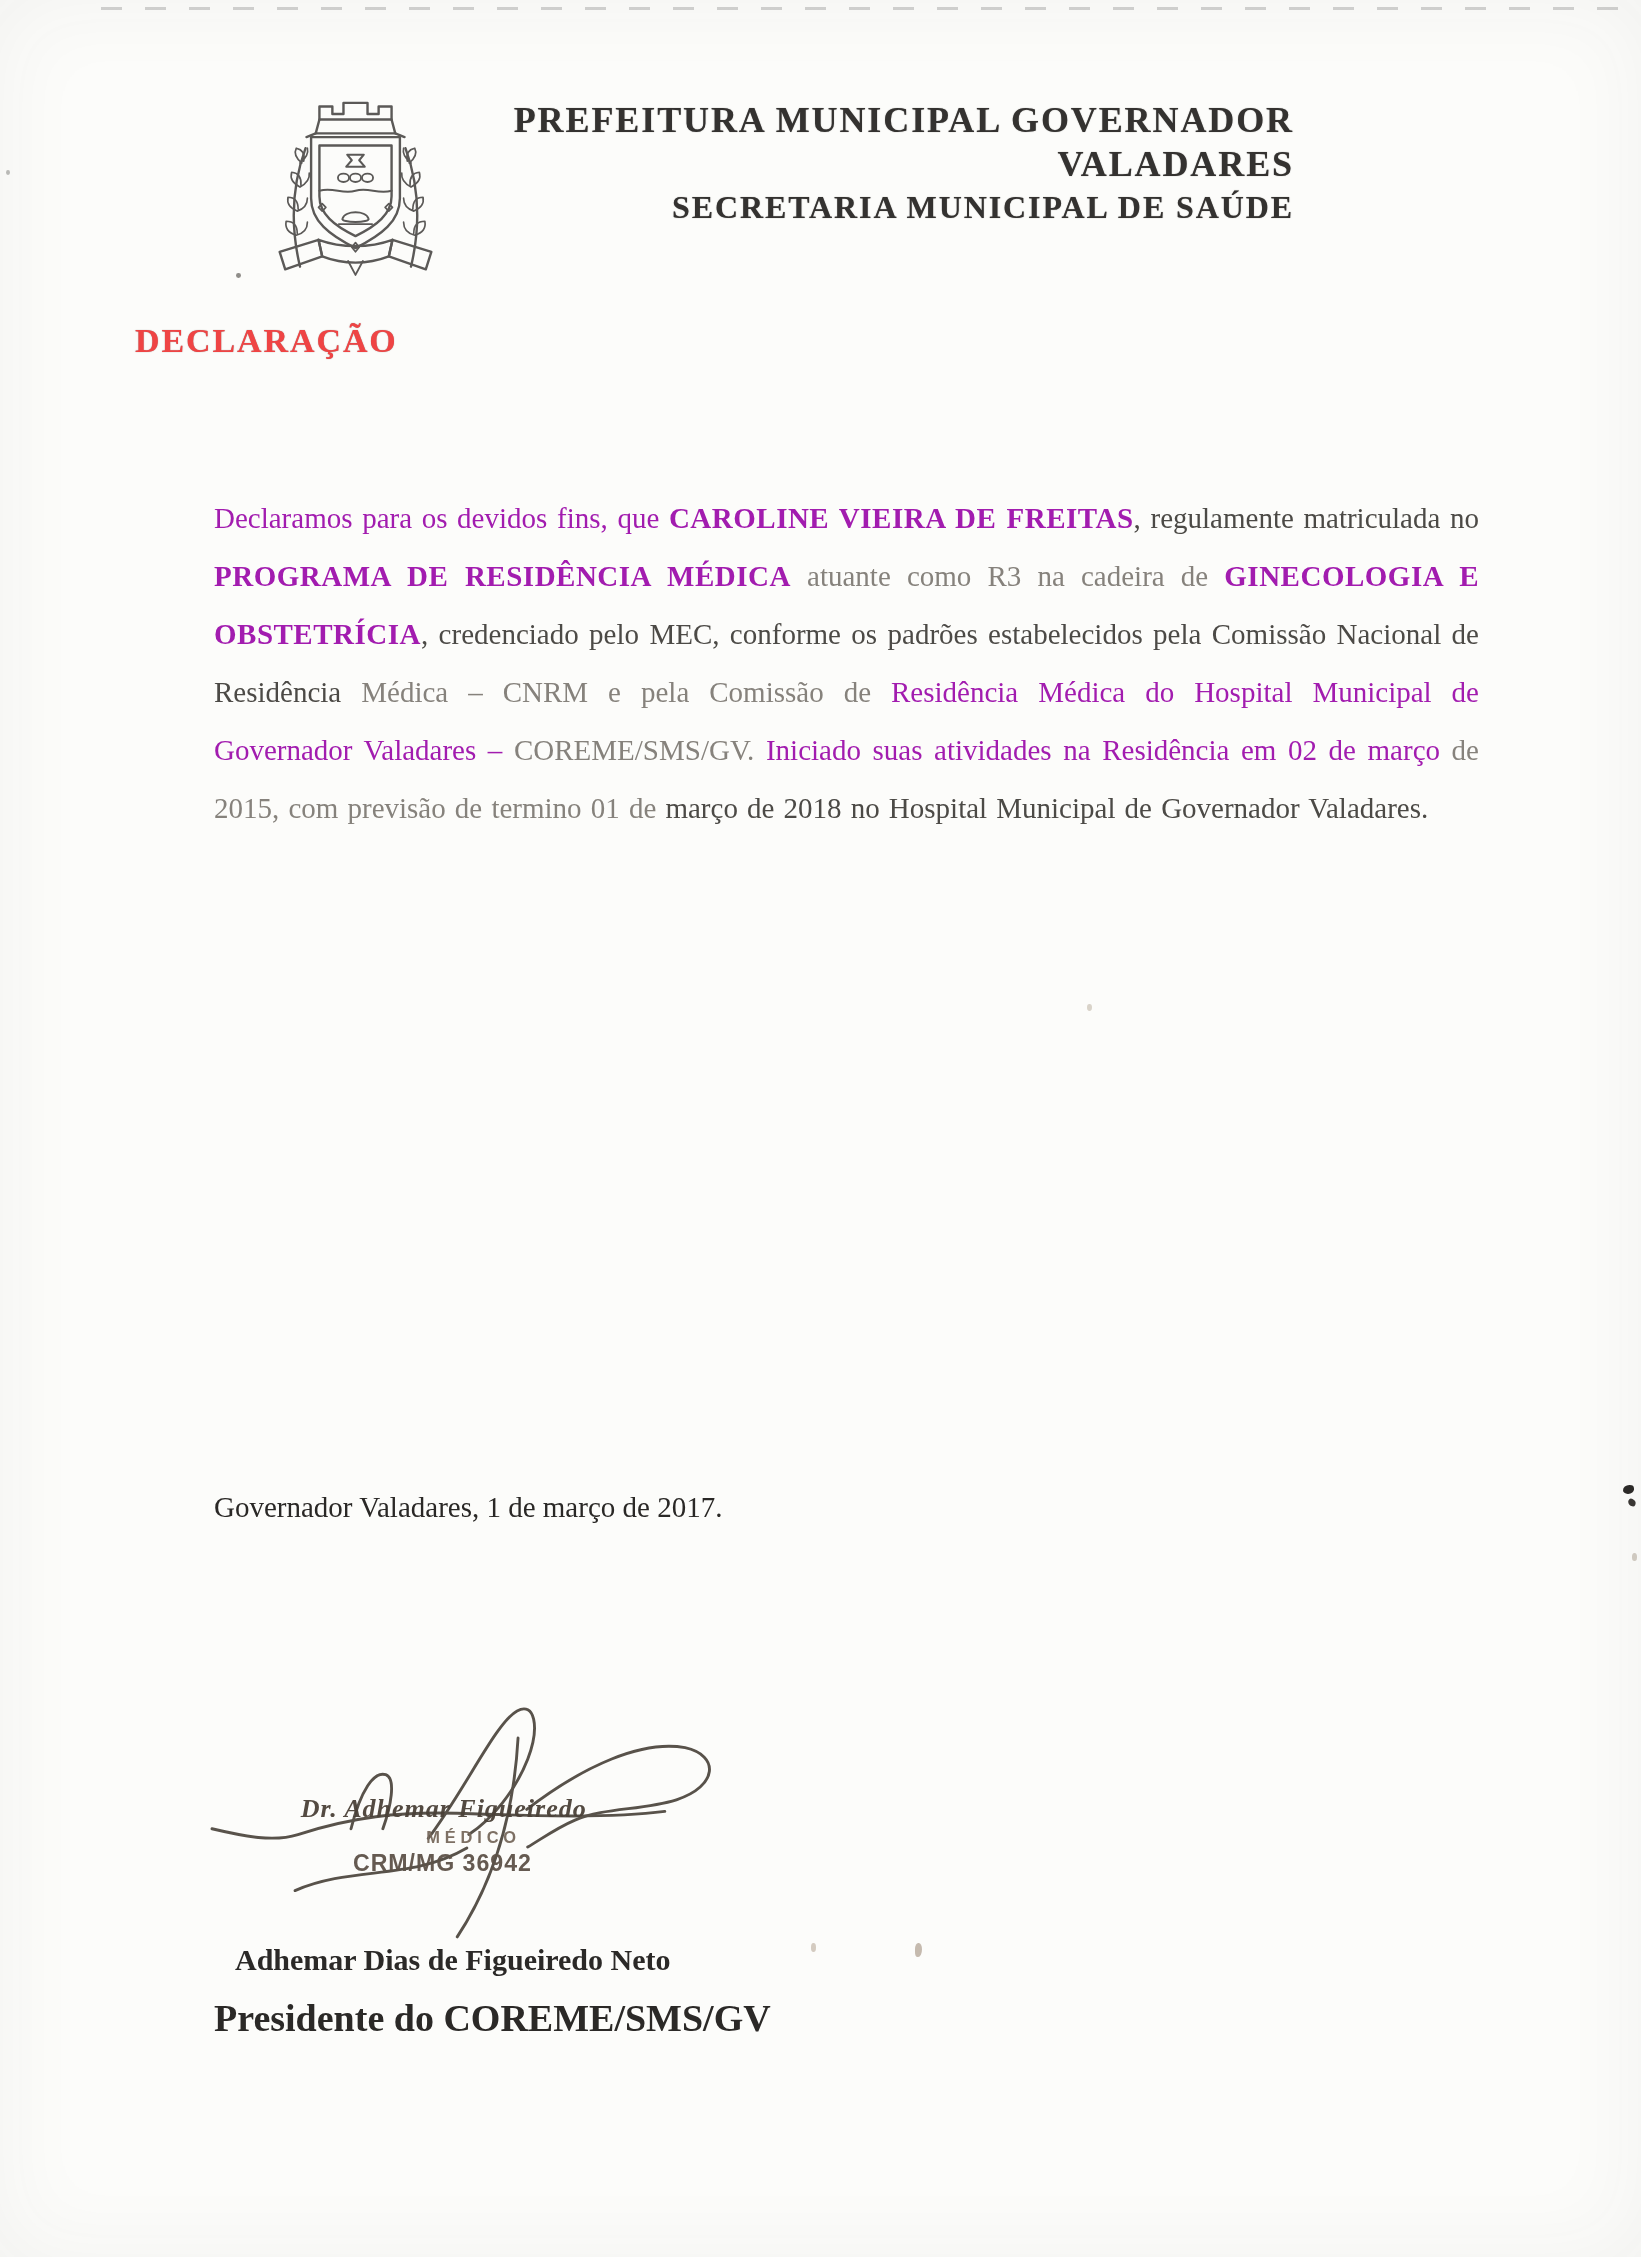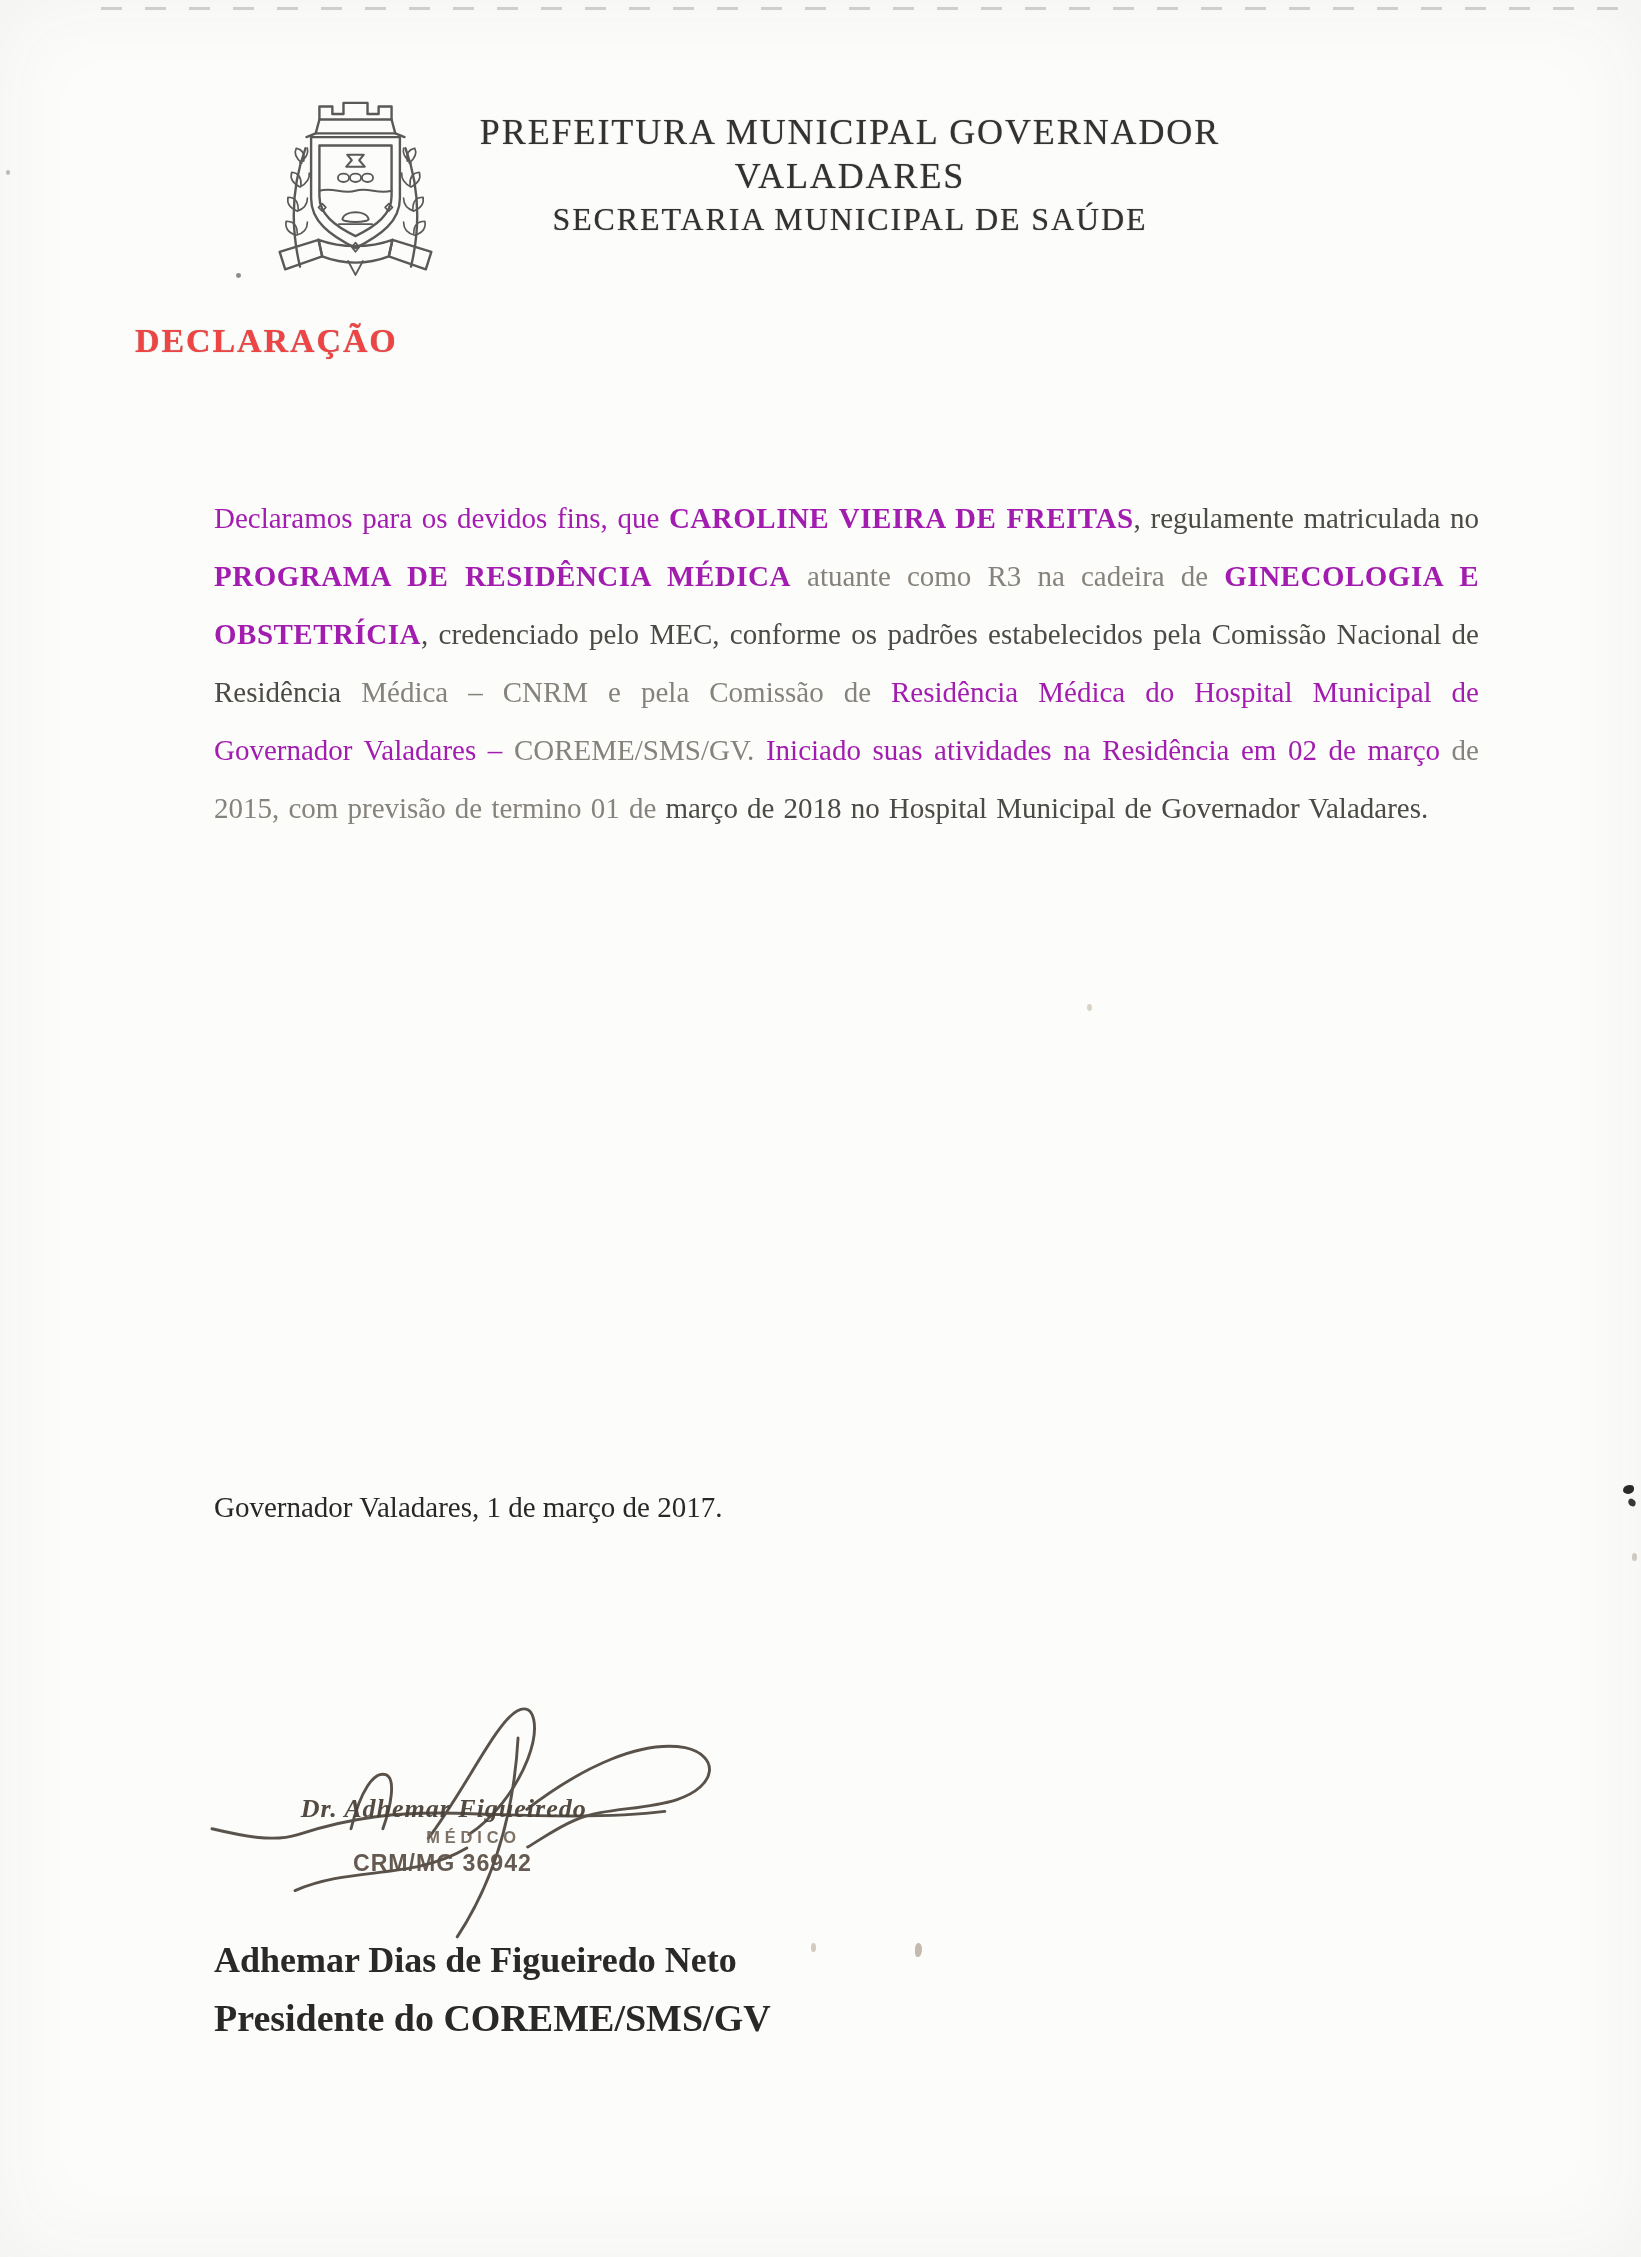--- a/index.html
+++ b/index.html
@@ -26,22 +26,22 @@
   .sp3{left:915px;top:1943px;width:6.8px;height:13.5px;background:#b7a99b;border-radius:50% 50% 60% 40%;opacity:.8;}
   .sp4{left:811px;top:1943px;width:4.8px;height:8.7px;background:#c9beb2;opacity:.8;}
   .sp5{left:1087px;top:1004px;width:4.8px;height:6.8px;background:#d9d3c9;}
   .sp6{left:5.8px;top:170px;width:3.9px;height:4.8px;background:#b9b9b6;}
   .sp7{left:236px;top:273px;width:4.8px;height:4.8px;background:#8f8d89;}
   .sp8{left:1632px;top:1553px;width:4.8px;height:7.7px;background:#cfc9c0;}
 
   
   .logo{position:absolute;left:263px;top:89px;width:185px;height:201px;}
   .org{
-    position:absolute;left:406px;top:110px;width:888px;
-    text-align:center;font-weight:normal;color:#343230;
+    position:absolute;left:406px;top:98px;width:888px;
+    text-align:right;font-weight:bold;color:#343230;
     text-shadow:0 0 1px rgba(40,38,35,.55);
   }
   .org .l1{font-size:36px;letter-spacing:1.9px;line-height:44px;}
   .org .l2{font-size:32px;letter-spacing:1.9px;line-height:43px;}
   .org .l3{font-size:32px;letter-spacing:2.9px;line-height:43px;color:#3d3b38;}
 
   
   .doc-title{
     position:absolute;left:135px;top:322px;width:1410px;
     text-align:left;font-size:34px;font-weight:bold;letter-spacing:1.9px;
@@ -62,21 +62,21 @@
   .dateline{
     position:absolute;left:214px;top:1491px;
     font-size:29px;color:#2a2826;
   }
 
   
   .sig-wrap{position:absolute;left:206px;top:1682px;width:599px;height:280px;}
   .sig-wrap svg{width:100%;height:100%;}
 
   .signatory{position:absolute;left:214px;top:1939px;font-weight:bold;color:#2b2927;}
-  .signatory .name{font-size:36px;line-height:42px;}
+  .signatory .name{font-size:30px;line-height:42px;margin-left:21px;}
   .signatory .role{font-size:38px;line-height:42px;margin-top:16.4px;}
 
   .stamp-name{font:italic bold 27px "Liberation Serif", serif;fill:#4a4138;letter-spacing:1px;}
   .stamp-medico{font:bold 17px "Liberation Sans", sans-serif;fill:#77695c;letter-spacing:5px;}
   .stamp-crm{font:bold 24px "Liberation Sans", sans-serif;fill:#5d5248;letter-spacing:1px;}
 </style>
 </head>
 <body>
 
 <div class="page">

